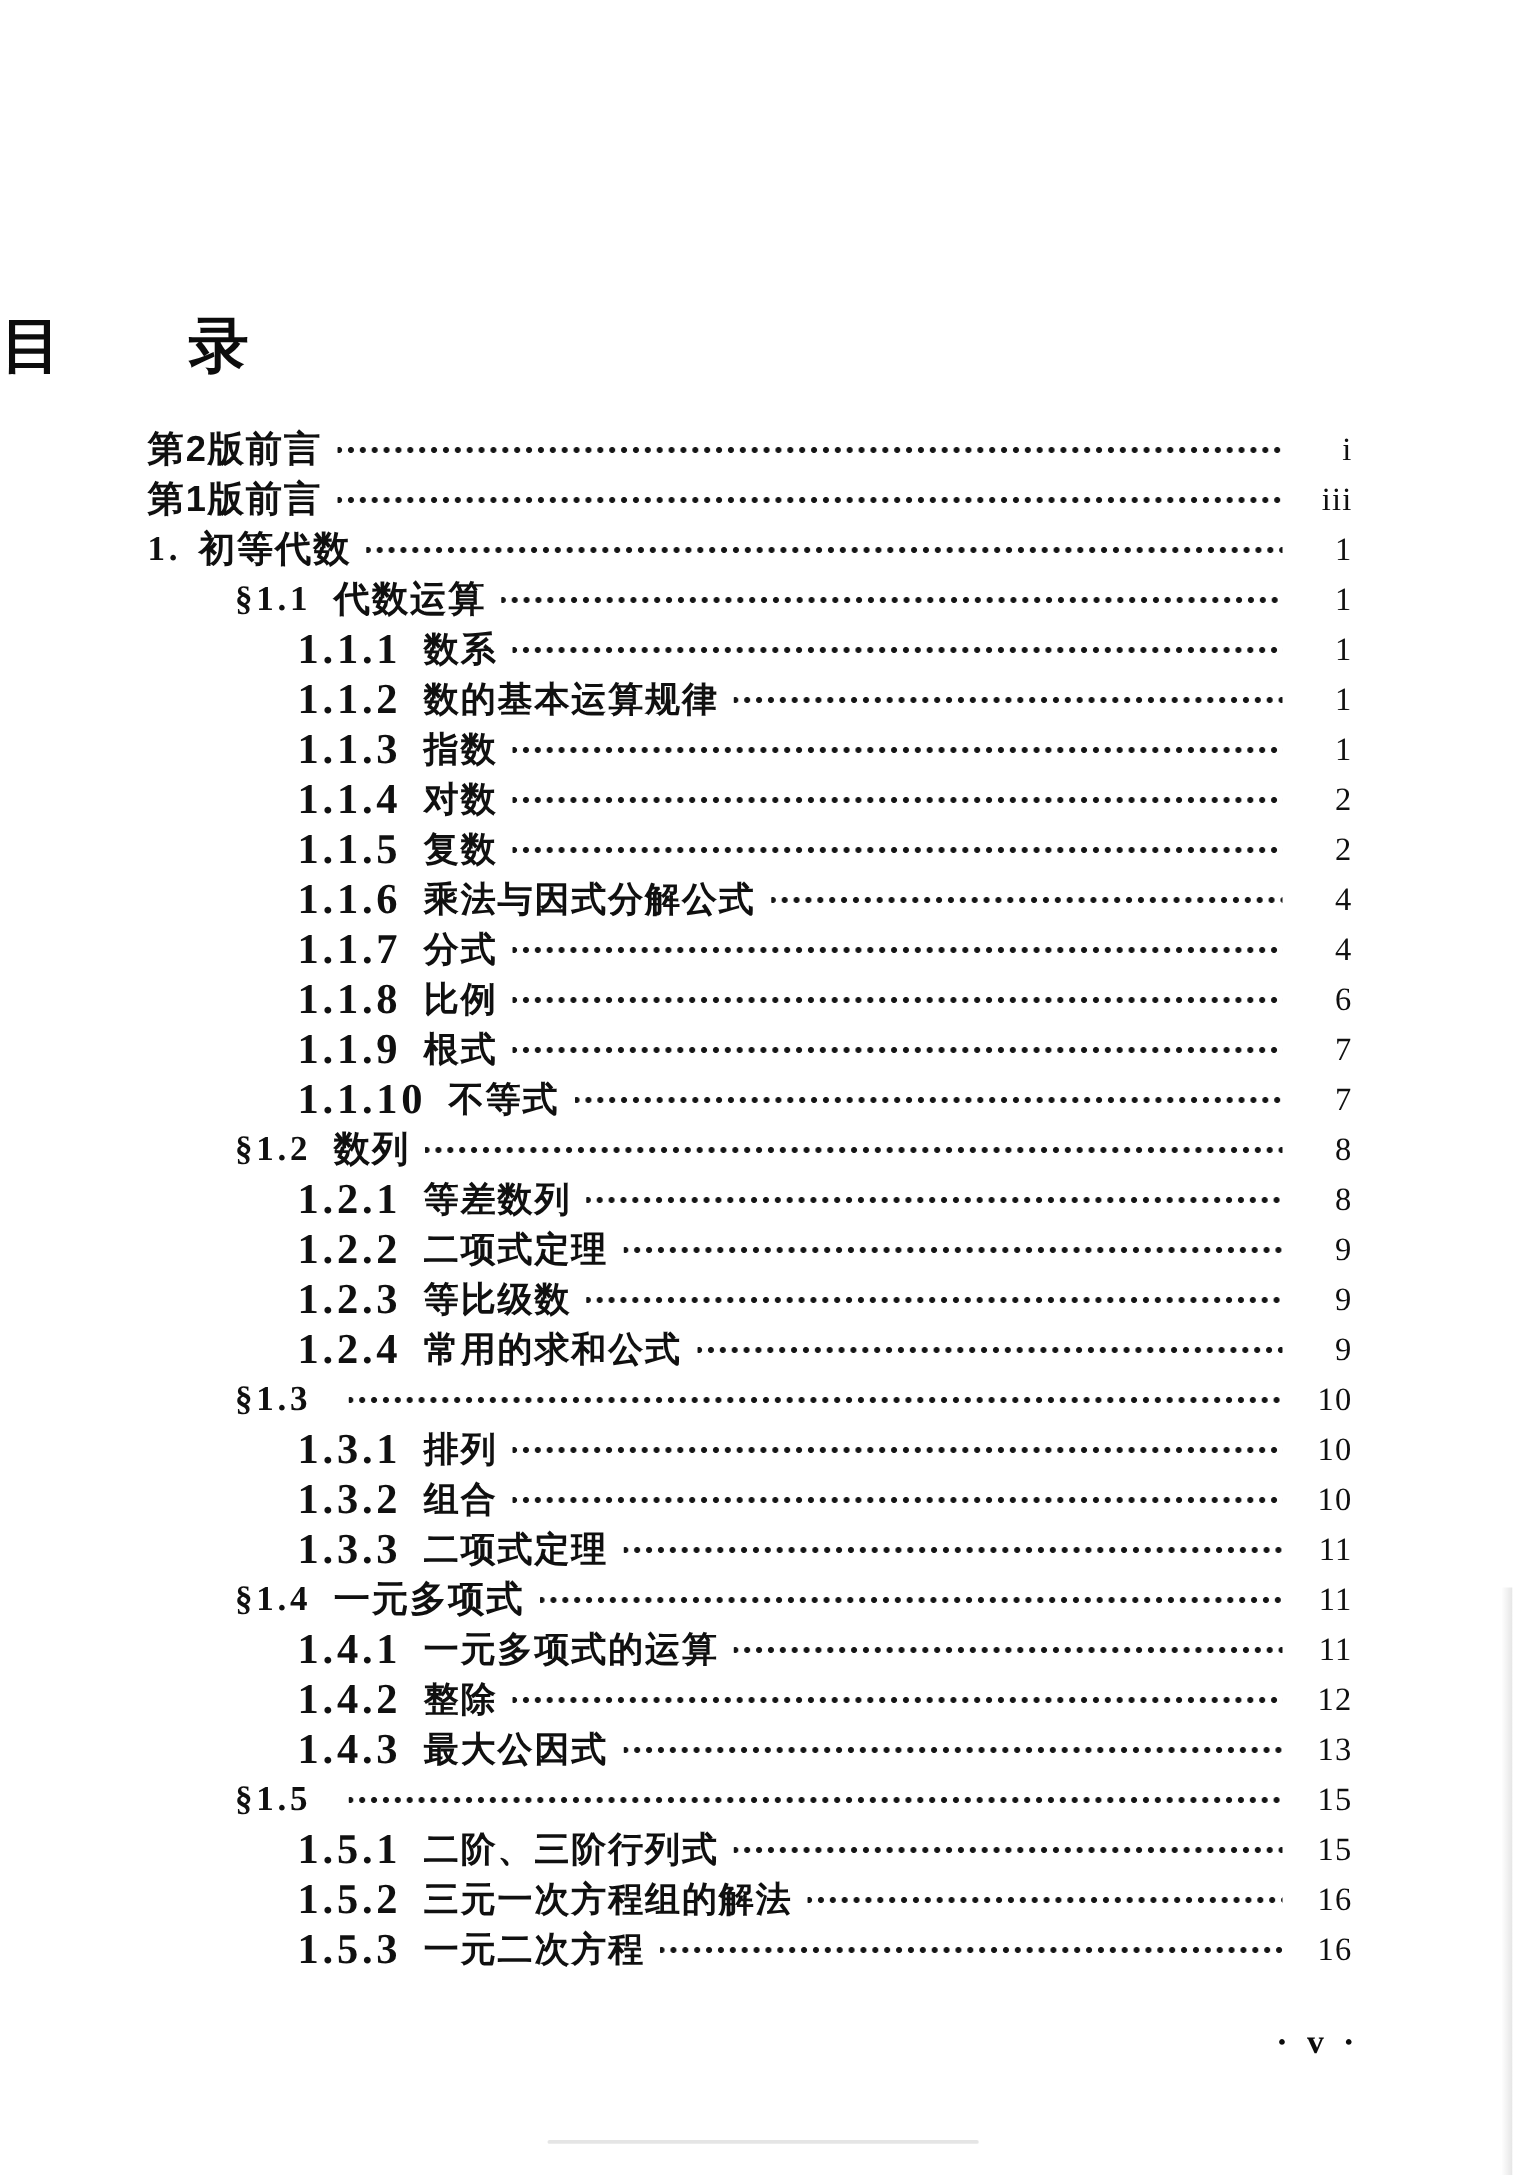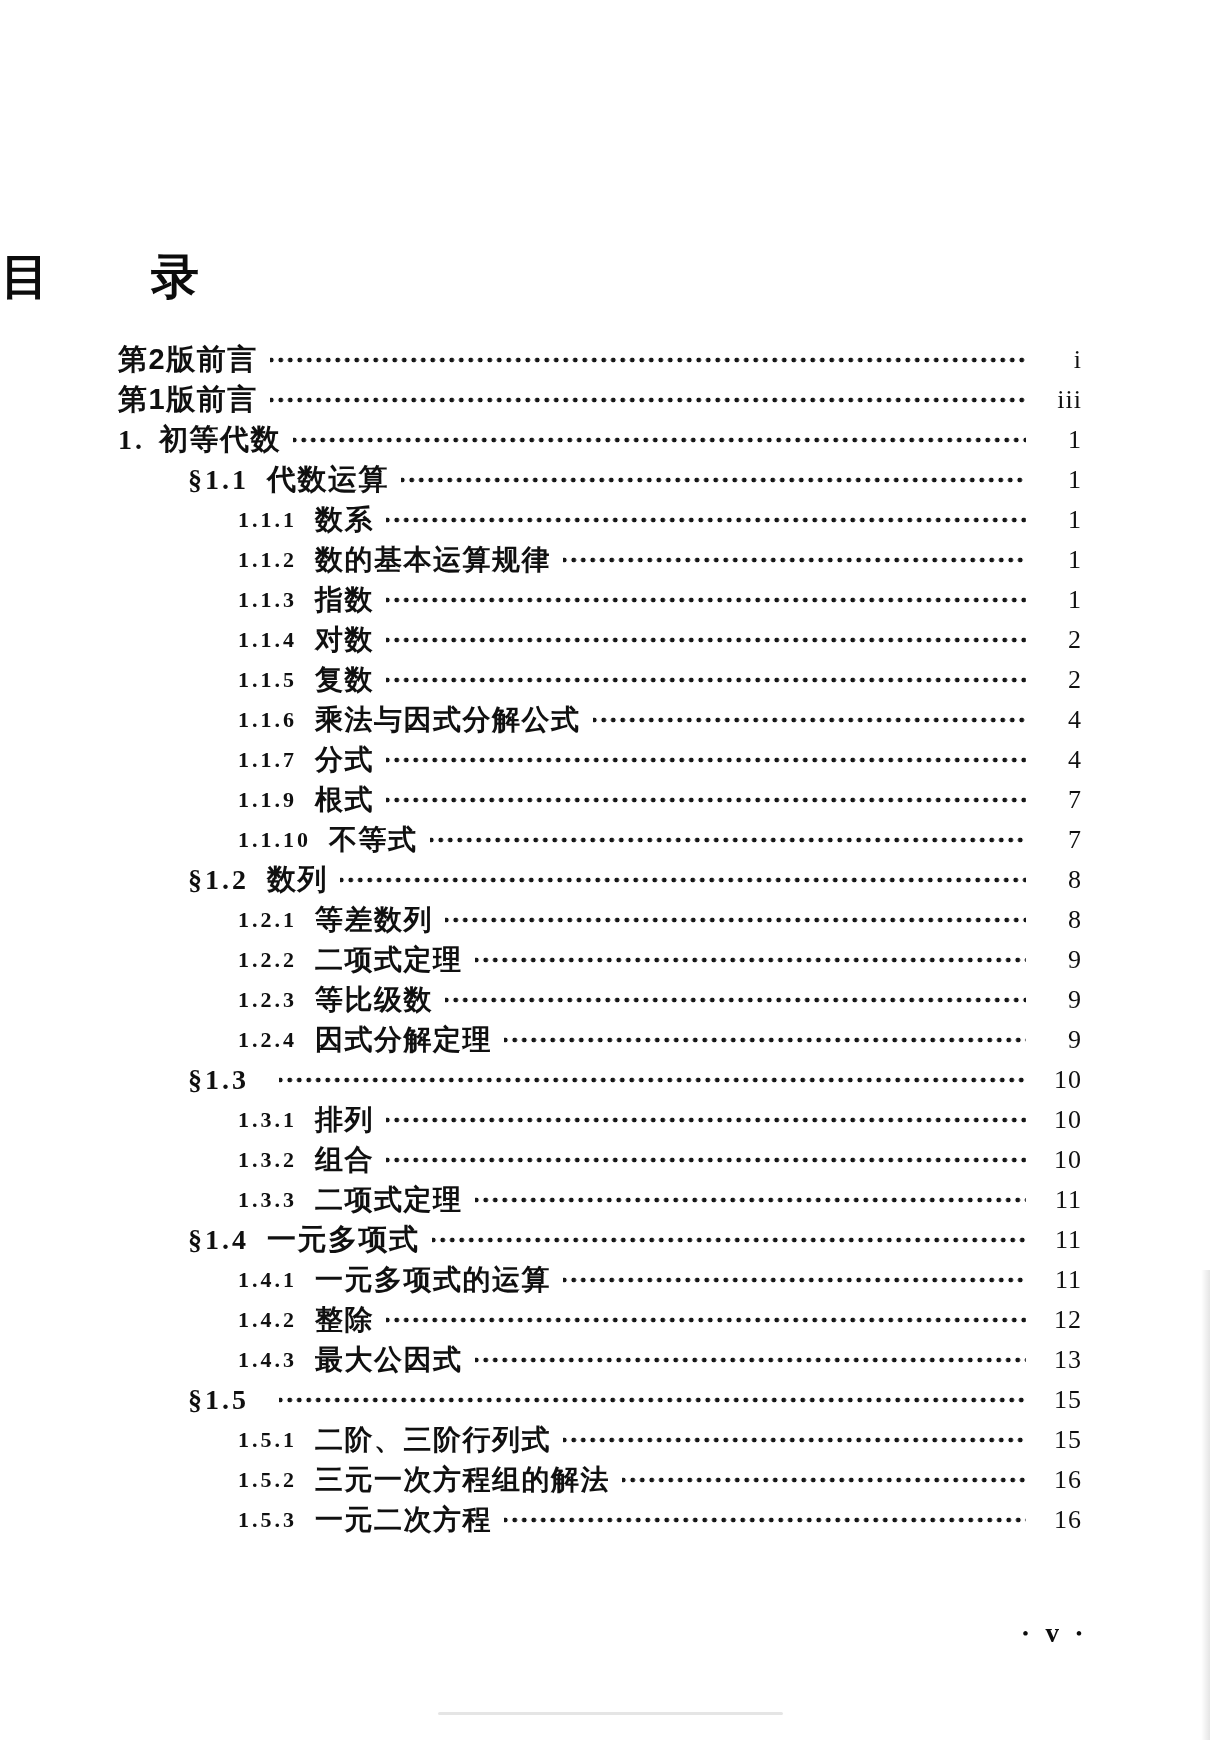--- a/index.html
+++ b/index.html
@@ -50,21 +50,21 @@
   .row .num:empty { display: none; margin: 0; }
   .row .etitle {
     letter-spacing: 1.5px;
     white-space: nowrap;
   }
   .level0 { font-weight: 700; font-size: 29px; align-items: center; }
   .level0 .num { font-weight: 700; font-size: 28px; margin-right: 14px; }
   .level1 { padding-left: 70px; font-weight: 700; font-size: 29px; }
   .level1 .num { font-weight: 700; font-size: 28px; }
   .level2 { padding-left: 120px; font-weight: 600; font-size: 28px; }
-  .level2 .num { font-weight: 600; font-size: 22px; }
+  .level2 .num { font-weight: 600; font-size: 34px; }
   .leader {
     flex: 1 1 auto;
     min-width: 24px;
     height: 40px;
     margin-left: 12px;
     margin-right: 10px;
     background-image: radial-gradient(circle, #161616 2.1px, rgba(0,0,0,0) 2.7px);
     background-size: 9.5px 40px;
     background-position: 6px center;
     background-repeat: repeat-x;
@@ -173,20 +173,26 @@
       <span class="leader"></span>
       <span class="pg">4</span>
     </div>
     <div class="row level2">
       <span class="num">1.1.7</span>
       <span class="etitle">分式</span>
       <span class="leader"></span>
       <span class="pg">4</span>
     </div>
     <div class="row level2">
+      <span class="num">1.1.8</span>
+      <span class="etitle">比例</span>
+      <span class="leader"></span>
+      <span class="pg">6</span>
+    </div>
+    <div class="row level2">
       <span class="num">1.1.9</span>
       <span class="etitle">根式</span>
       <span class="leader"></span>
       <span class="pg">7</span>
     </div>
     <div class="row level2">
       <span class="num">1.1.10</span>
       <span class="etitle">不等式</span>
       <span class="leader"></span>
       <span class="pg">7</span>
@@ -210,21 +216,21 @@
       <span class="pg">9</span>
     </div>
     <div class="row level2">
       <span class="num">1.2.3</span>
       <span class="etitle">等比级数</span>
       <span class="leader"></span>
       <span class="pg">9</span>
     </div>
     <div class="row level2">
       <span class="num">1.2.4</span>
-      <span class="etitle">因式分解定理</span>
+      <span class="etitle">常用的求和公式</span>
       <span class="leader"></span>
       <span class="pg">9</span>
     </div>
     <div class="row level1">
       <span class="num">§1.3</span>
       <span class="leader"></span>
       <span class="pg">10</span>
     </div>
     <div class="row level2">
       <span class="num">1.3.1</span>

